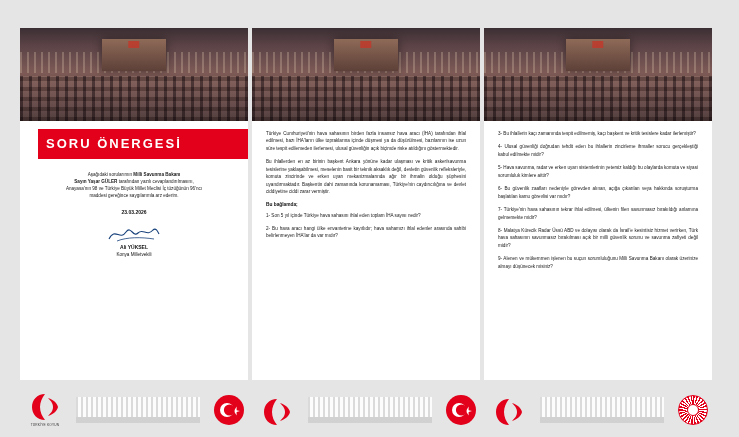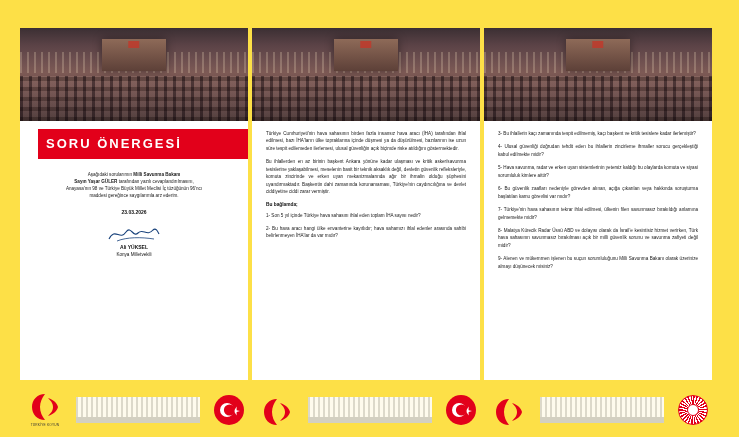--- a/index.html
+++ b/index.html
@@ -10,21 +10,21 @@
   body {
     width: 739px;
     height: 437px;
     font-family: "Liberation Sans", sans-serif;
     overflow: hidden;
   }
   .page {
     position: relative;
     width: 739px;
     height: 437px;
-    background: #fde047;
+    background: #e5e5e5;
   }
   
   .panel {
     position: absolute;
     top: 28px;
     height: 352px;
     background: #ffffff;
     overflow: hidden;
   }
   .panel-left   { left: 20px;  width: 228px; }

